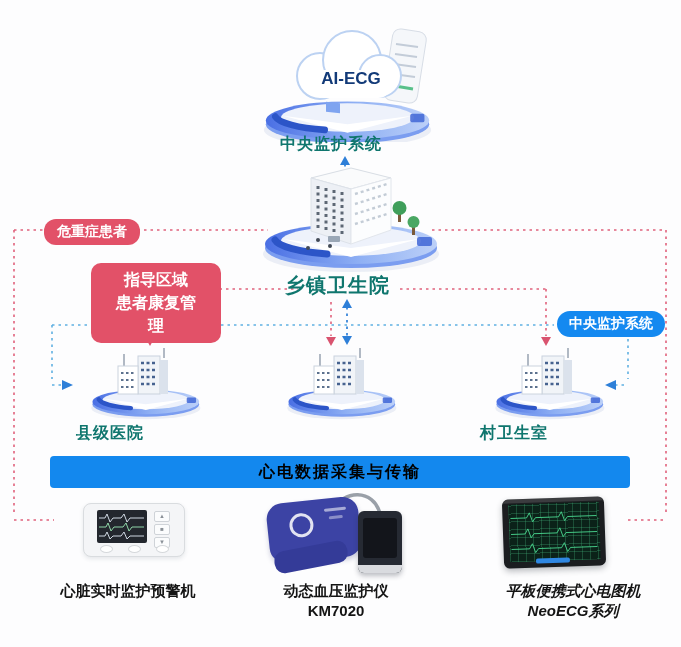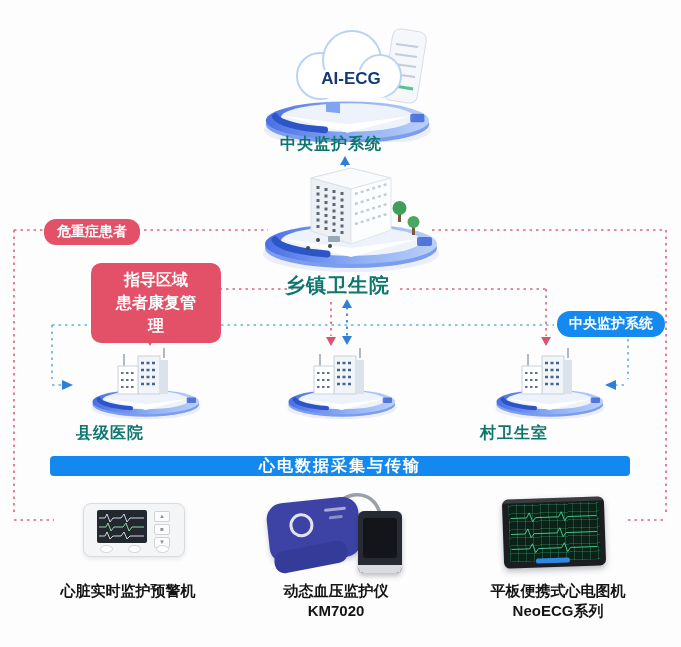--- a/index.html
+++ b/index.html
@@ -13,26 +13,26 @@
   .cap-fac{top:423px;font-size:16px;letter-spacing:1px;}
   .cap-fac1{left:76px;width:140px;}
   .cap-fac2{left:235px;width:220px;}
   .cap-fac3{left:480px;width:140px;}
   .tag{position:absolute;z-index:4;color:#ffffff;font-weight:bold;text-align:center;}
   .tag-red{background:#e25168;}
   .tag-blue{background:#1489f0;}
   .tag-critical{left:44px;top:219px;font-size:14px;padding:4px 13px;border-radius:12px;}
   .tag-rehab{left:91px;top:263px;width:92px;font-size:16px;line-height:1.45;padding:5px 19px;border-radius:10px;}
   .tag-guide{left:557px;top:311px;font-size:14px;padding:4px 12px;border-radius:13px;}
-  .banner{position:absolute;z-index:2;left:50px;top:456px;width:580px;height:20px;background:#1388ee;
-          border-radius:4px;color:#ffffff;font-weight:bold;font-size:16px;letter-spacing:2px;
+  .banner{position:absolute;z-index:2;left:50px;top:456px;width:580px;height:32px;background:#1388ee;
+          border-radius:4px;color:#000000;font-weight:bold;font-size:16px;letter-spacing:2px;
           display:flex;align-items:center;justify-content:center;}
   .devlabel{position:absolute;z-index:3;top:581px;width:160px;text-align:center;font-weight:bold;
             font-size:15px;line-height:1.3;color:#141414;}
-  .devlabel.d1{left:48px;} .devlabel.d2{left:256px;} .devlabel.d3{left:478px;}
+  .devlabel.d1{left:48px;} .devlabel.d2{left:256px;} .devlabel.d3{left:493px;font-style:italic;}
   
   .dev1{left:83px;top:503px;width:100px;height:52px;background:#f4f5f7;border:1px solid #d9dcdf;
         border-radius:8px;box-shadow:0 2px 4px rgba(60,70,90,.12);}
   .dev1 .scr{position:absolute;left:13px;top:6px;width:50px;height:33px;background:#23272e;border-radius:2px;}
   .dev1 .btn{position:absolute;left:70px;width:14px;height:9px;background:#fbfcfd;border:1px solid #cfd3d8;
              border-radius:2px;font-size:6px;line-height:8px;text-align:center;color:#8a9097;}
   .dev1 .dot{position:absolute;bottom:3px;width:11px;height:6px;background:#ffffff;border:1px solid #d5d8db;border-radius:50%;}
   
   .cuff{position:absolute;left:268px;top:500px;width:92px;height:60px;background:#3c43a4;border-radius:16px;
         transform:rotate(-6deg);box-shadow:0 3px 5px rgba(50,55,120,.25);z-index:2;}

